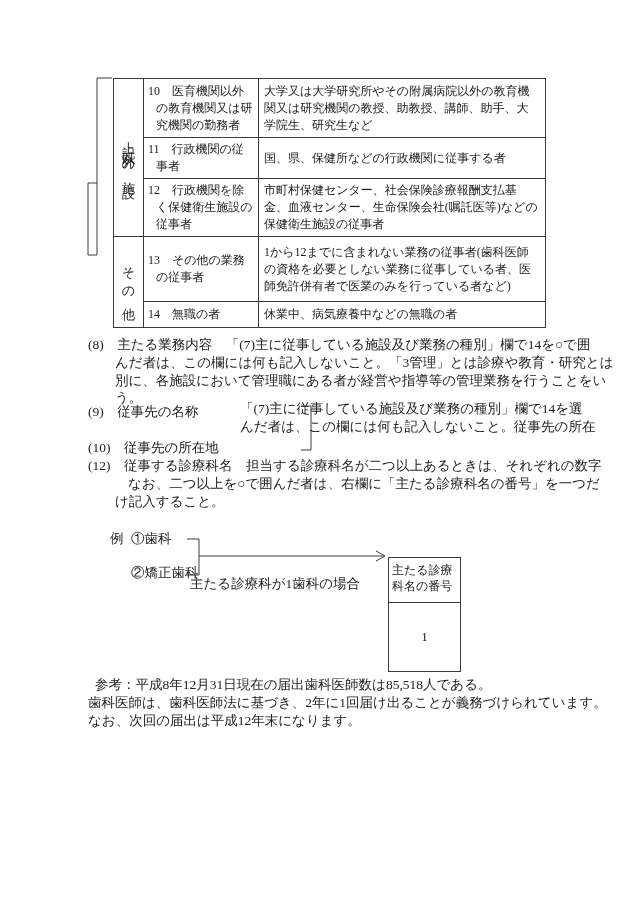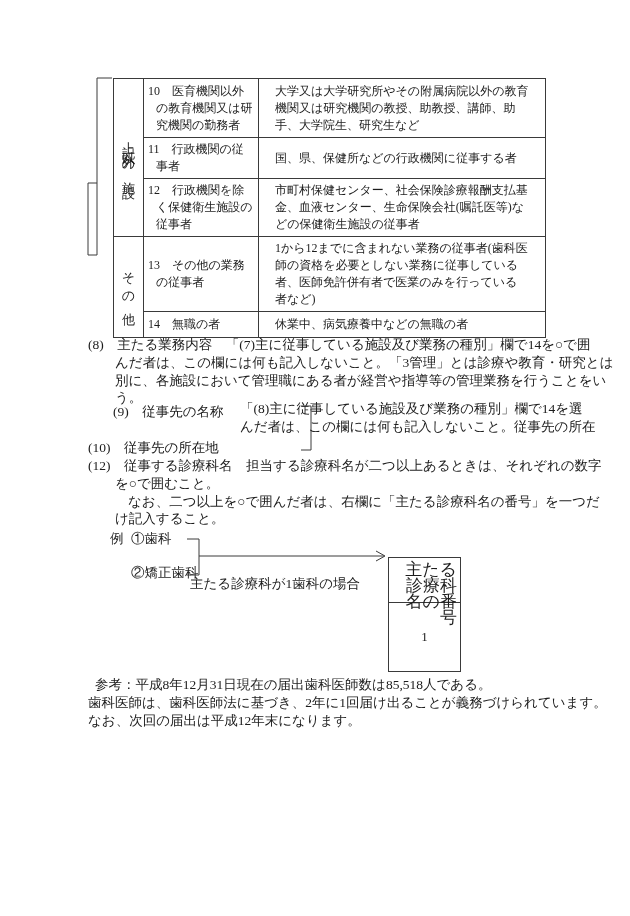--- a/index.html
+++ b/index.html
@@ -17,21 +17,21 @@
     border-collapse:collapse; table-layout:fixed;
   }
   table.cat td { border:1px solid #3a3a3a; vertical-align:middle; }
   td.grp { text-align:center; font-size:13px; }
   .vert {
     writing-mode:vertical-rl; text-orientation:upright;
     letter-spacing:5px; display:inline-block; line-height:1;
   }
   td.item { font-size:12px; line-height:17px; padding:3px 4px; }
   td.item .hang { padding-left:8px; text-indent:-8px; }
-  td.desc { font-size:12px; line-height:17px; padding:3px 16px; }
+  td.desc { font-size:12px; line-height:17px; padding:3px 5px; }
   tr.h59 { height:59px; } tr.h40 { height:40px; } tr.h55 { height:55px; }
   tr.h65 { height:65px; } tr.h26 { height:26px; }
 
   
   .blk { position:absolute; }
   .ln { white-space:nowrap; font-size:13.5px; line-height:17.8px; }
   .in7  { padding-left:7px; }
   .in27 { padding-left:27px; }
   .in40 { padding-left:40px; }
 
@@ -40,21 +40,21 @@
   svg.stroke { position:absolute; overflow:visible; }
   svg.stroke path, svg.stroke line { stroke:#3a3a3a; stroke-width:1; fill:none; }
 
   
   .exbox {
     position:absolute; left:388px; top:557px; width:73px; height:115px;
     border:1px solid #3a3a3a; background:#fff;
   }
   .exbox .title {
     height:45px; border-bottom:1px solid #3a3a3a;
-    font-size:17px; line-height:16px; padding:4px 3px 0 3px; text-align:right;
+    font-size:12px; line-height:16px; padding:4px 3px 0 3px; text-align:left;
   }
   .exbox .value {
     height:68px; display:flex; align-items:center; justify-content:center;
     font-size:13px;
   }
 </style>
 </head>
 <body>
 
 <div class="doc">
@@ -110,34 +110,33 @@
     </table>
 
   <div class="blk" style="left:88px; top:336px;">
     <div class="ln">(8)　主たる業務内容　「(7)主に従事している施設及び業務の種別」欄で14を○で囲</div>
     <div class="ln in27">んだ者は、この欄には何も記入しないこと。「3管理」とは診療や教育・研究とは</div>
     <div class="ln in27">別に、各施設において管理職にある者が経営や指導等の管理業務を行うことをい</div>
     <div class="ln in27">う。</div>
   </div>
 
   <div class="blk" style="left:88px; top:400px; width:460px; height:58px;">
-    <div class="abs" style="left:0; top:3px;margin-left:25px;">(9)　従事先の名称</div>
+    <div class="abs" style="left:0; top:3px;">(9)　従事先の名称</div>
     <div class="abs" style="left:0; top:39px;">(10)　従事先の所在地</div>
     <svg class="stroke" style="left:208px; top:1px;" width="20" height="54" viewBox="0 0 20 54">
       <path d="M5 5 H15 V49 H5"></path>
     </svg>
     <div class="abs" style="left:152px; top:0;">
-      <div class="ln">「(8)主に従事している施設及び業務の種別」欄で14を選</div>
+      <div class="ln">「(7)主に従事している施設及び業務の種別」欄で14を選</div>
       <div class="ln">んだ者は、この欄には何も記入しないこと。従事先の所在</div>
     </div>
   </div>
 
   <div class="blk" style="left:88px; top:457px;">
     <div class="ln">(12)　従事する診療科名　担当する診療科名が二つ以上あるときは、それぞれの数字</div>
-    <div class="ln in27">を○で囲むこと。</div>
     <div class="ln in40">なお、二つ以上を○で囲んだ者は、右欄に「主たる診療科名の番号」を一つだ</div>
     <div class="ln in27">け記入すること。</div>
   </div>
 
   <div>
     <div class="abs" style="left:110px; top:530px;">例</div>
     <div class="abs" style="left:131px; top:530px;">①歯科</div>
     <div class="abs" style="left:131px; top:564px;">②矯正歯科</div>
     <svg class="stroke" style="left:183px; top:534px;" width="20" height="46" viewBox="0 0 20 46">
       <path d="M4 5 H16 V41 H4"></path>

